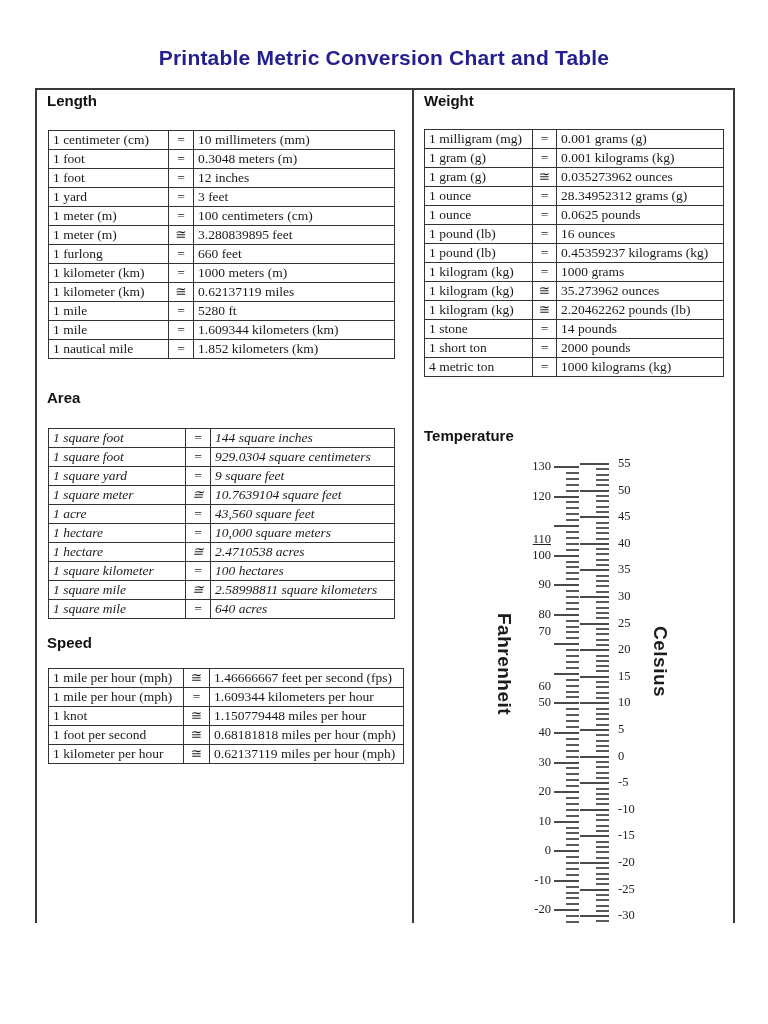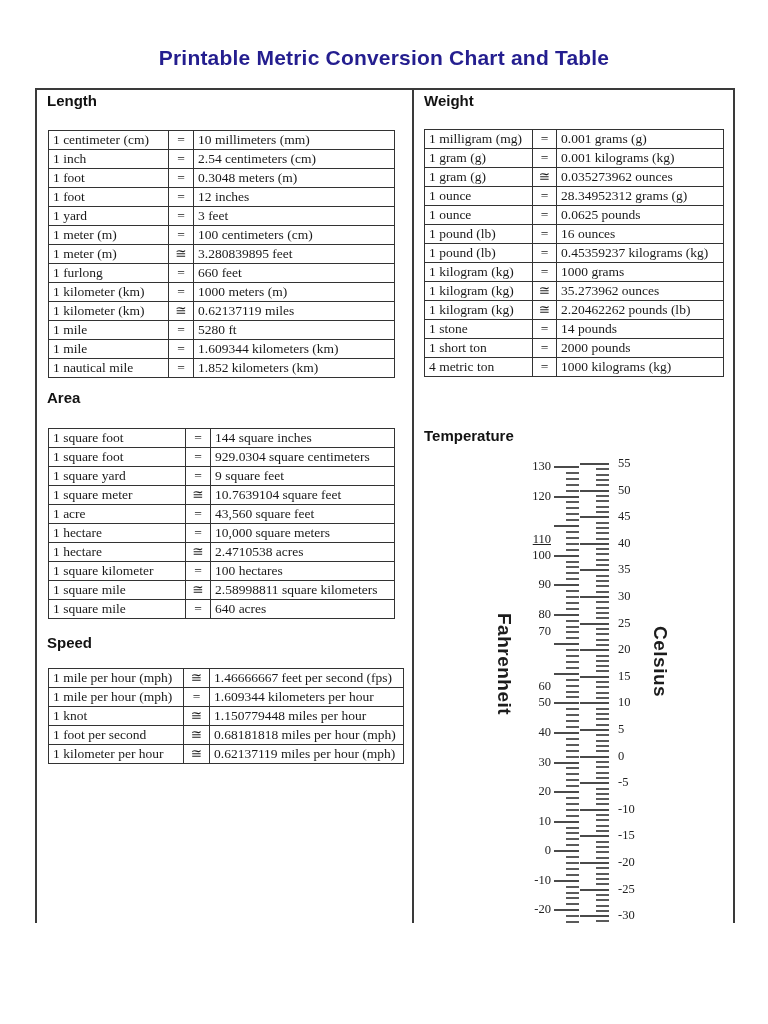--- a/index.html
+++ b/index.html
@@ -28,21 +28,21 @@
   #weight-heading { left:424px; top:92px; }
   #temperature-heading { left:424px; top:427px; }
 
   table.conv { position:absolute; border-collapse:collapse; table-layout:fixed; font-size:13.5px; }
   table.conv td {
     border:1px solid #333; padding:1px 3px 1px 4px; vertical-align:top;
     line-height:16px; overflow:hidden;
   }
   table.conv td.rel { text-align:center; padding-left:1px; padding-right:1px; }
   #length-table { left:48px; top:130px; width:347px; }
-  #area-table   { left:48px; top:428px; width:347px; }
+  #area-table   { left:48px; top:428px; width:347px;font-style:italic; }
   #speed-table  { left:48px; top:668px; width:356px; }
   #weight-table { left:424px; top:129px; width:300px; }
 
   .thermo { position:absolute; left:413px; top:428px; width:300px; height:535px; }
   .tick { position:absolute; height:2px; background:#5a5a5a; }
   .tickF.major { left:141px; width:25px; background:#4a4a4a; }
   .tickF.minor { left:153px; width:13px; }
   .tickC.major { left:167px; width:29px; background:#4a4a4a; }
   .tickC.minor { left:183px; width:13px; }
   .tlabel { position:absolute; font-size:12.5px; line-height:15px; color:#222; }
@@ -71,25 +71,20 @@
     <colgroup>
         <col style="width:120px">
         <col style="width:25px">
         <col>
       </colgroup>
     <tbody>
         <tr>
           <td>1 centimeter (cm)</td>
           <td class="rel">=</td>
           <td>10 millimeters (mm)</td>
-        </tr>
-        <tr>
-          <td>1 inch</td>
-          <td class="rel">=</td>
-          <td>2.54 centimeters (cm)</td>
         </tr>
         <tr>
           <td>1 foot</td>
           <td class="rel">=</td>
           <td>0.3048 meters (m)</td>
         </tr>
         <tr>
           <td>1 foot</td>
           <td class="rel">=</td>
           <td>12 inches</td>

